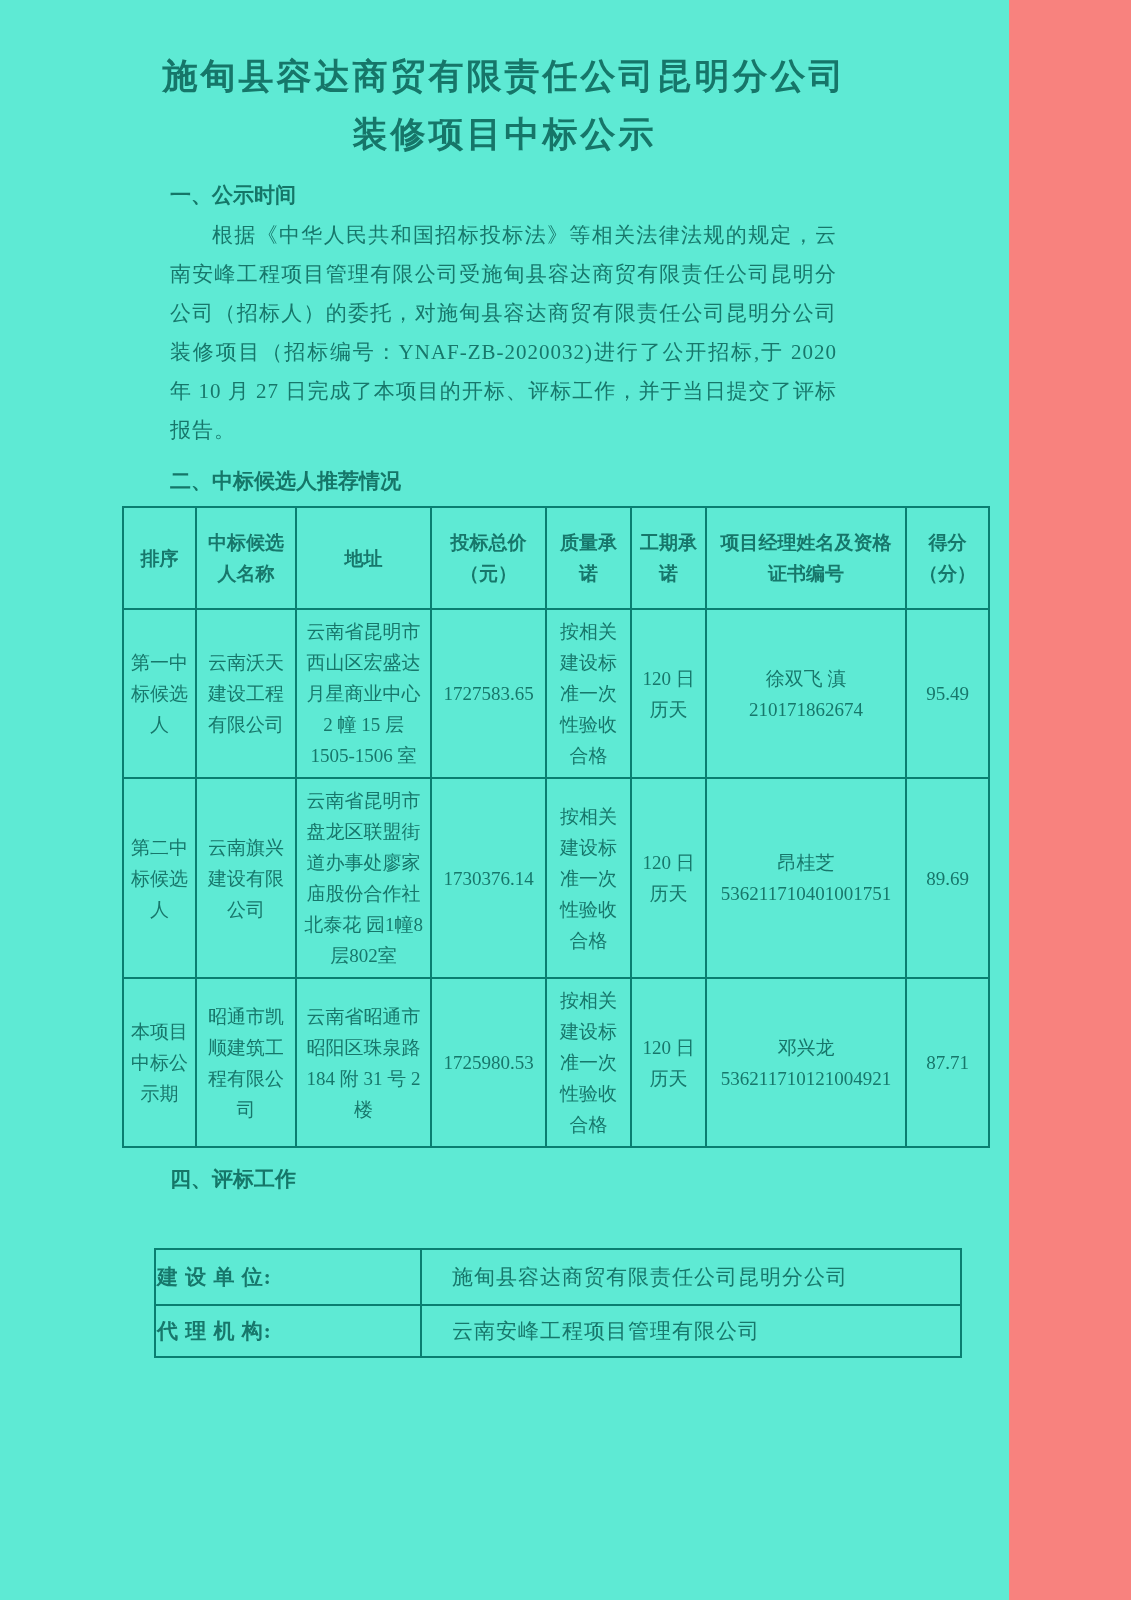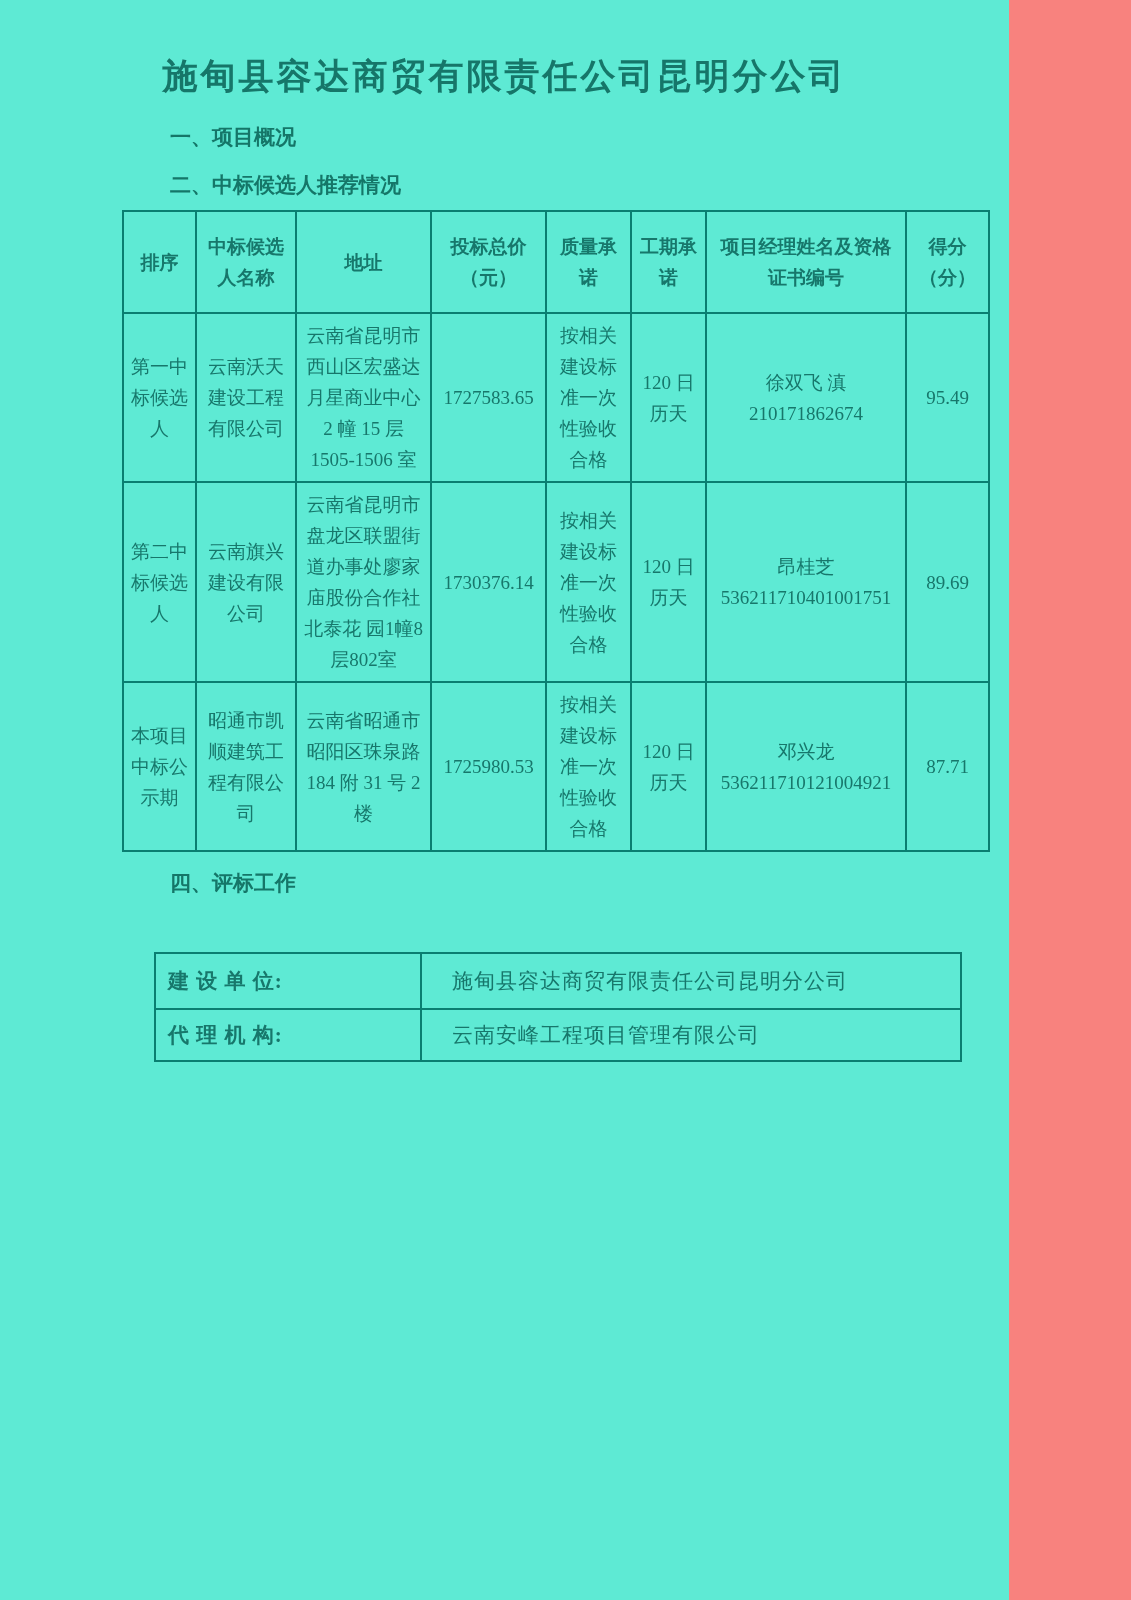--- a/index.html
+++ b/index.html
@@ -84,45 +84,47 @@
     margin: 52px 0 0 -16px; 
     font-size: 21px;
   }
   table.info td {
     border: 2px solid #0a7e71;
     vertical-align: middle;
     line-height: 34px;
   }
   table.info td.lbl {
     font-weight: bold;
-    padding-left: 12px;
+    padding-left: 1px;
     white-space: pre;
     letter-spacing: 1px;
   }
   table.info td.val {
     padding-left: 30px;
     padding-right: 14px;
     letter-spacing: 1px;
   }
   tr.info-r1 { height: 56px; }
   tr.info-r2 { height: 54px; }
   tr.info-r3 { height: 52px; }
 </style>
 </head>
 <body>
 
 <div class="page">
 
   <div class="titles">
     <div class="title-line">施甸县容达商贸有限责任公司昆明分公司</div>
+    <div class="title-line">装修项目中标公示</div>
   </div>
 
   <div class="content">
 
-    <div class="sec-heading">一、项目概况</div>
+    <div class="sec-heading">一、公示时间</div>
+    <div class="para">根据《中华人民共和国招标投标法》等相关法律法规的规定，云南安峰工程项目管理有限公司受施甸县容达商贸有限责任公司昆明分公司（招标人）的委托，对施甸县容达商贸有限责任公司昆明分公司装修项目（招标编号：YNAF-ZB-2020032)进行了公开招标,于 2020 年 10 月 27 日完成了本项目的开标、评标工作，并于当日提交了评标报告。</div>
 
     <div class="sec-heading">二、中标候选人推荐情况</div>
 
     <table class="candidates">
       <colgroup>
         <col style="width:73px">
         <col style="width:100px">
         <col style="width:135px">
         <col style="width:115px">
         <col style="width:85px">

